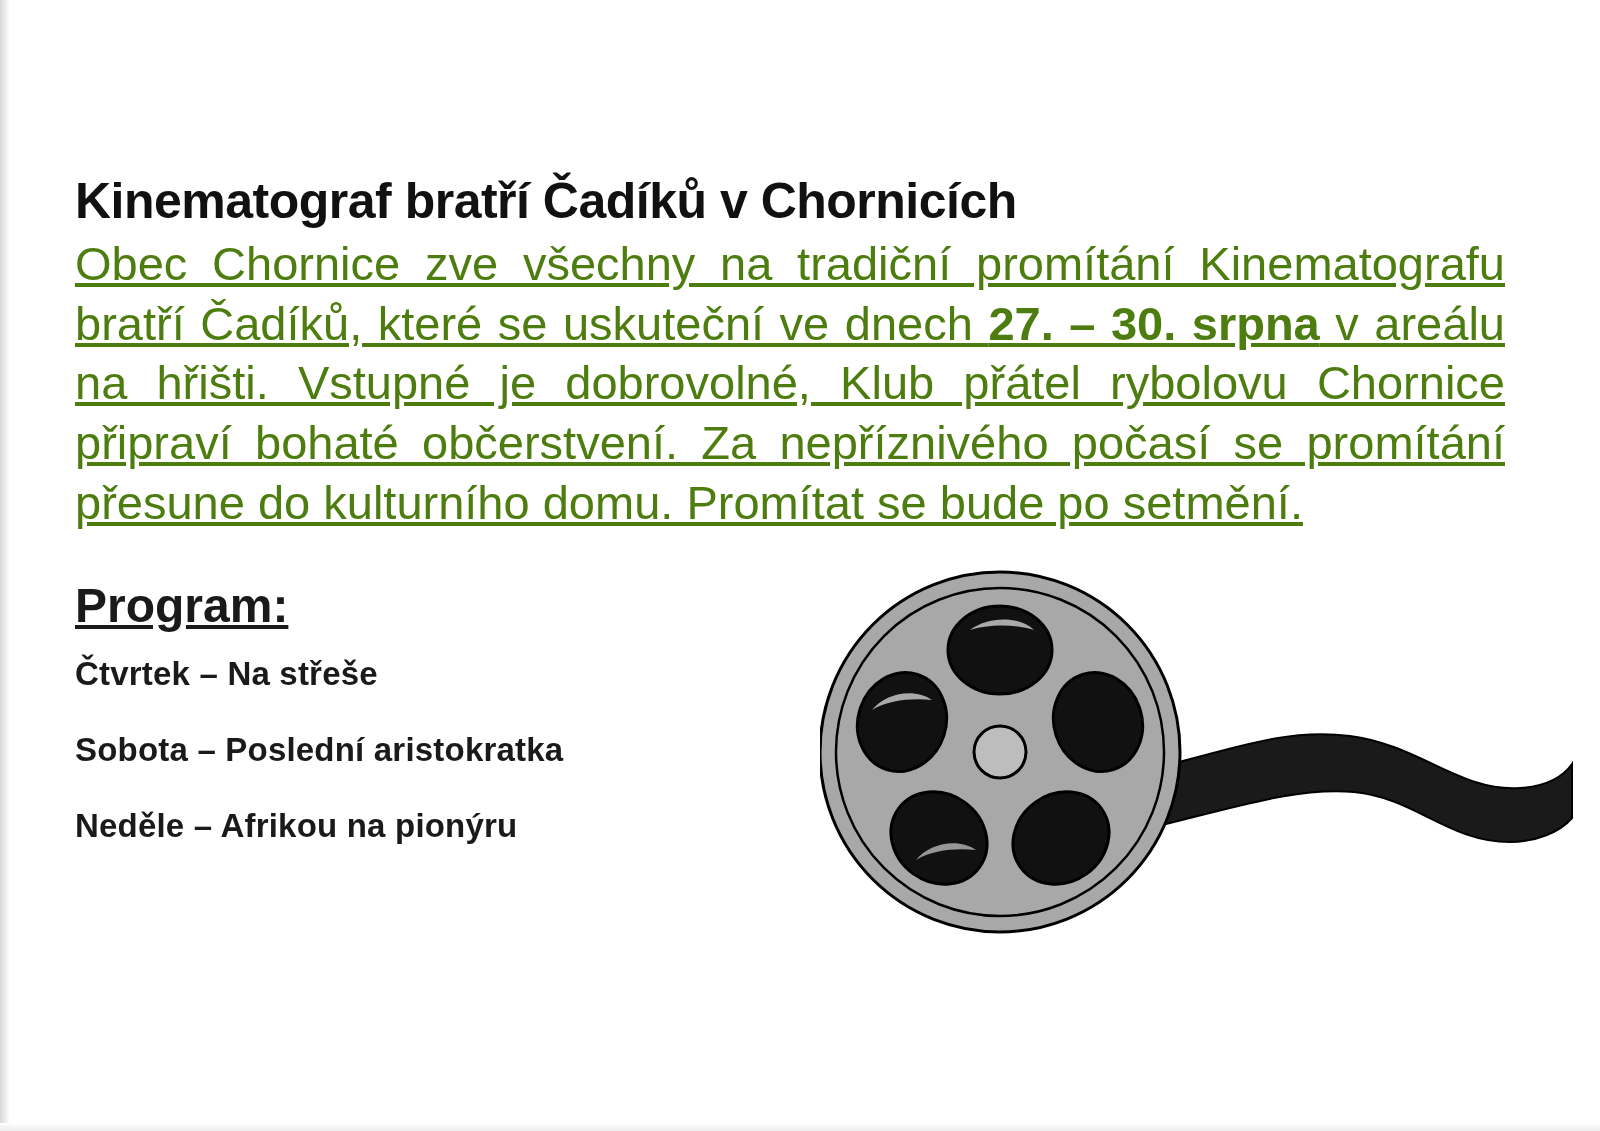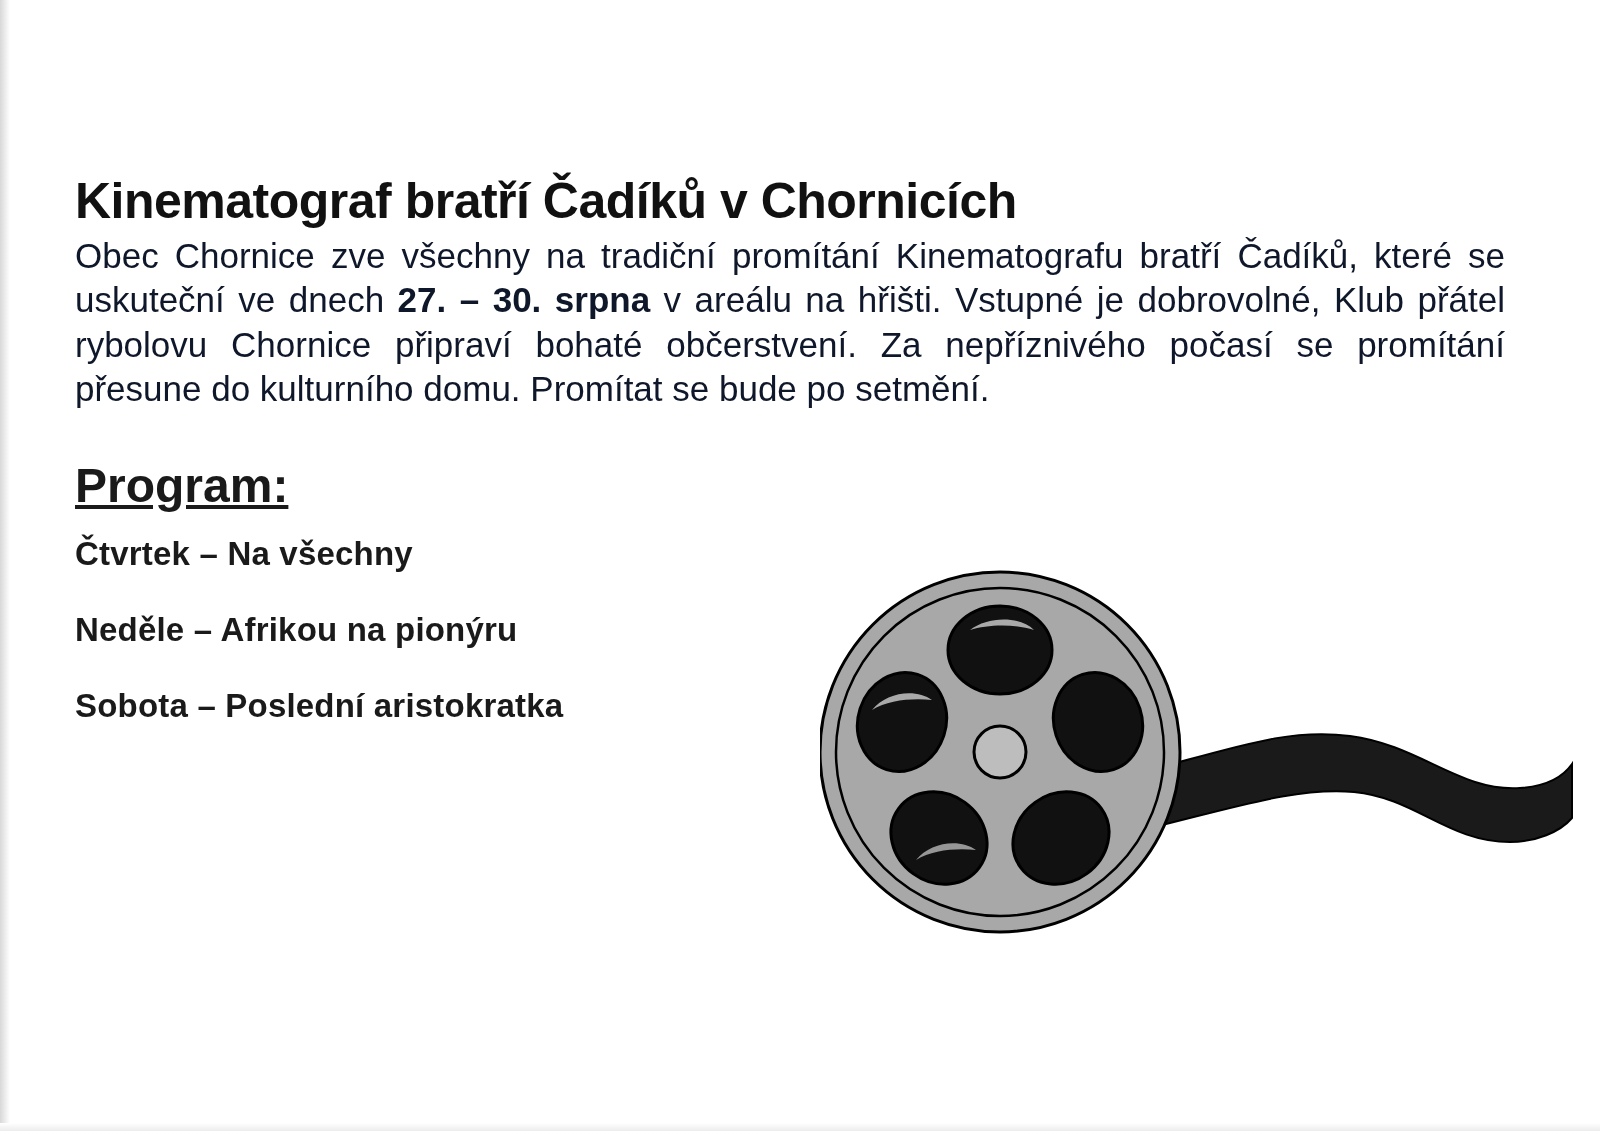--- a/index.html
+++ b/index.html
@@ -45,27 +45,28 @@
   h1.title {
     font-size: 50px;
     font-weight: bold;
     letter-spacing: -0.5px;
     margin: 0 0 6px 0;
     line-height: 1.08;
     color: #111;
   }
 
   .intro {
-    font-size: 35px;
+    font-size: 47px;
     line-height: 1.27;
     margin: 0;
     text-align: justify;
     text-justify: inter-word;
     width: 1430px;
-    color: #0f172a;
+    color: #4d7c0f;
+    text-decoration: underline;
   }
   .intro b { font-weight: bold; }
 
   .program-heading {
     font-size: 48px;
     font-weight: bold;
     text-decoration: underline;
     margin: 46px 0 22px 0;
   }
 
@@ -99,23 +100,23 @@
 
   <div class="content">
 
     <h1 class="title">Kinematograf bratří Čadíků v Chornicích</h1>
 
     <p class="intro"><span>Obec Chornice zve všechny na tradiční promítání Kinematografu bratří Čadíků, které se uskuteční ve dnech </span><b>27. – 30. srpna</b><span> v areálu na hřišti. Vstupné je dobrovolné, Klub přátel rybolovu Chornice připraví bohaté občerstvení. Za nepříznivého počasí se promítání přesune do kulturního domu. Promítat se bude po setmění.</span></p>
 
     <div class="program-heading">Program:</div>
 
     <ul class="program-list">
-      <li>Čtvrtek – Na všechny</li>
+      <li>Čtvrtek – Na střeše</li>
+      <li>Sobota – Poslední aristokratka</li>
       <li>Neděle – Afrikou na pionýru</li>
-      <li>Sobota – Poslední aristokratka</li>
     </ul>
   </div>
 
   <div class="reel-wrap">
     <svg width="760" height="390" viewBox="0 0 760 390" xmlns="http://www.w3.org/2000/svg">
 
       <path d="M330 210 C 420 186, 470 168, 530 176 C 600 185, 640 232, 700 228 C 730 226, 745 214, 752 204 L 752 258 C 740 272, 716 282, 690 282 C 628 282, 596 238, 534 232 C 478 227, 420 246, 330 268 Z" fill="#1a1a1a" stroke="#000000" stroke-width="2"></path>
 
       <circle cx="180" cy="192" r="180" fill="#a8a8a8" stroke="#000000" stroke-width="3"></circle>
       <circle cx="180" cy="192" r="164" fill="none" stroke="#000000" stroke-width="2.5"></circle>

